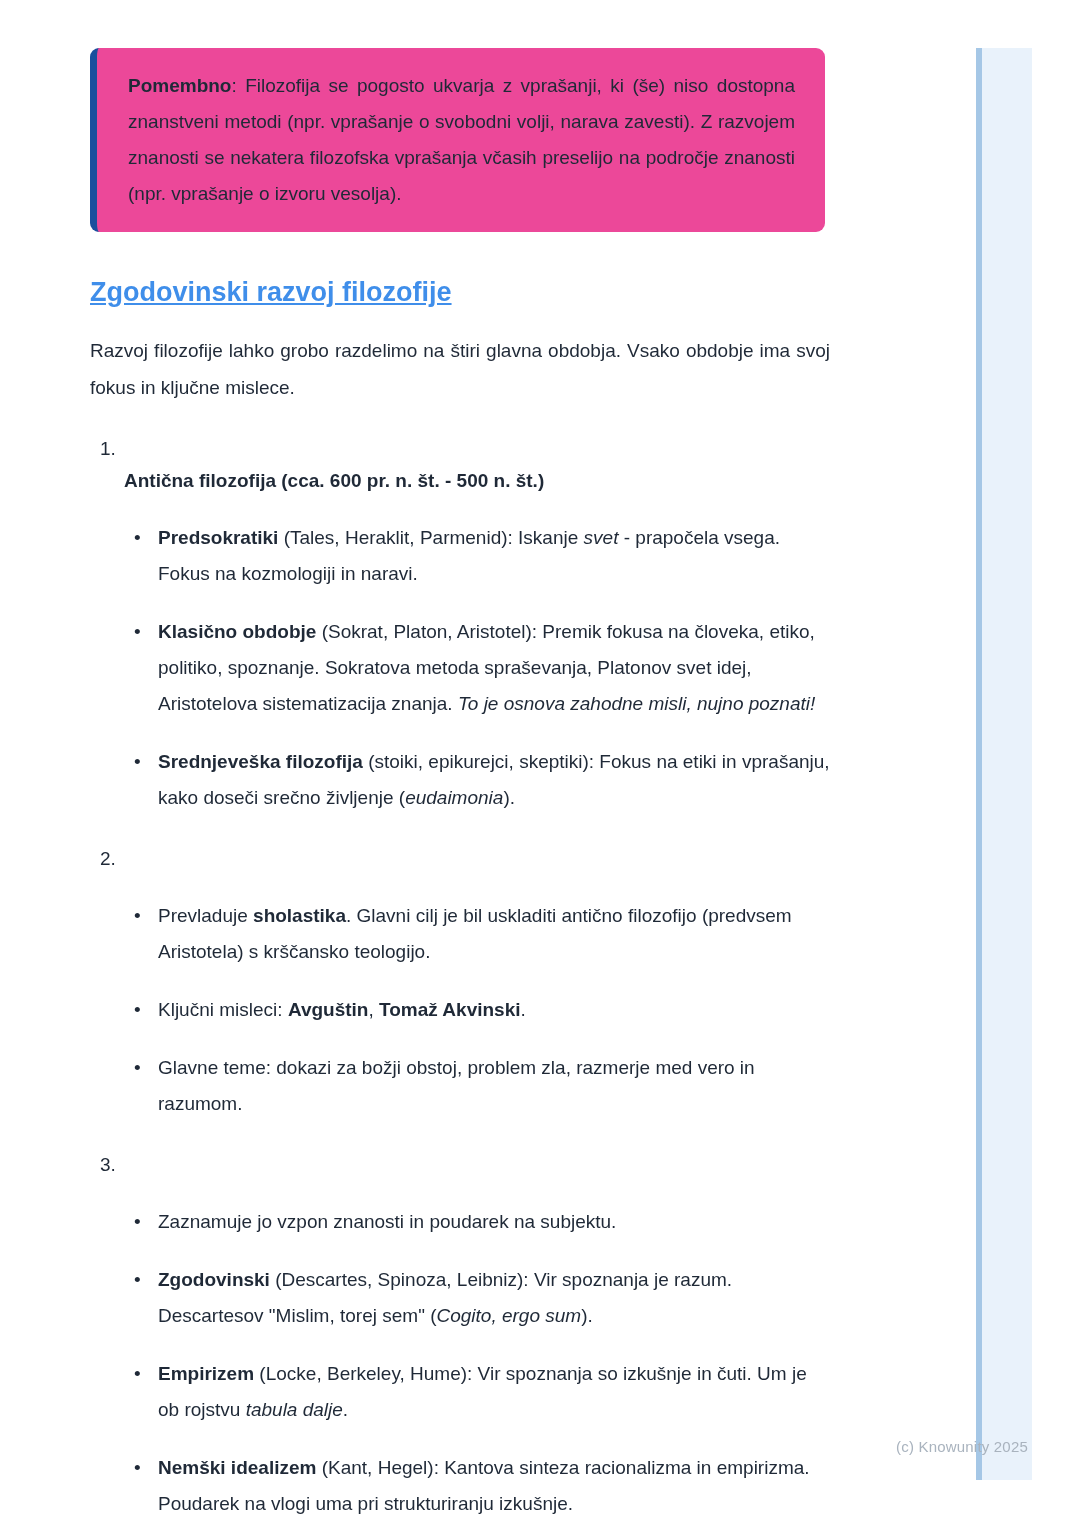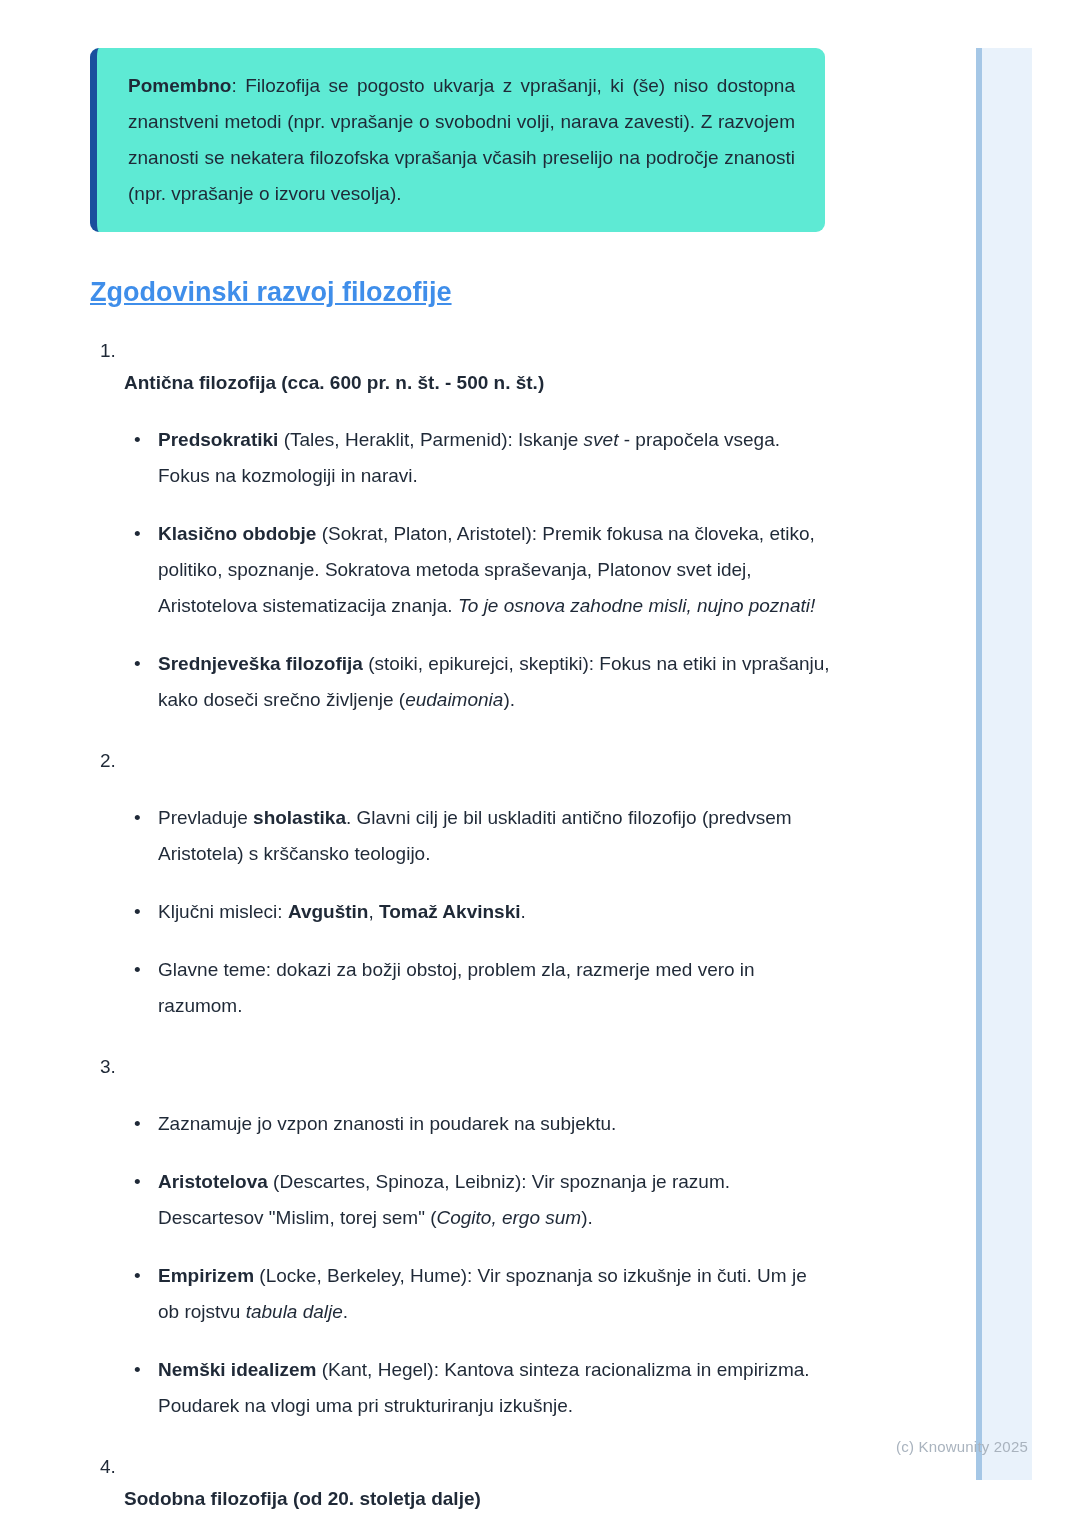--- a/index.html
+++ b/index.html
@@ -35,21 +35,21 @@
   .content {
     position: absolute;
     left: 90px; top: 48px;
     width: 740px;
     z-index: 0;
   }
 
   
   .callout {
     width: 735px;
-    background: #5eead4;
+    background: #ec4899;
     border-left: 7px solid #1a4f9d;
     border-radius: 9px;
     padding: 20px 30px 20px 31px;
   }
   .callout-text {
     font-size: 19px;
     line-height: 36px;
     text-align: justify;
   }
 
@@ -114,20 +114,21 @@
   <div class="watermark">(c) Knowunity 2025</div>
 
   <div class="content">
 
     <div class="callout">
       <p class="callout-text"><span class="b">Pomembno</span><span>: Filozofija se pogosto ukvarja z vprašanji, ki (še) niso dostopna znanstveni metodi (npr. vprašanje o svobodni volji, narava zavesti). Z razvojem znanosti se nekatera filozofska vprašanja včasih preselijo na področje znanosti (npr. vprašanje o izvoru vesolja).</span></p>
     </div>
 
     <h2 class="heading">Zgodovinski razvoj filozofije</h2>
 
+    <p class="intro">Razvoj filozofije lahko grobo razdelimo na štiri glavna obdobja. Vsako obdobje ima svoj fokus in ključne mislece.</p>
 
     <div class="numbered-list">
 
       <div class="item-title">
         <span class="num">1.</span>
         <span class="title">Antična filozofija (cca. 600 pr. n. št. - 500 n. št.)</span>
       </div>
       <div class="bullet">
         <span class="dot">•</span>
         <span class="btext"><span class="b">Predsokratiki</span><span> (Tales, Heraklit, Parmenid): Iskanje </span><span class="i">svet</span><span> - prapočela vsega. Fokus na kozmologiji in naravi.</span></span>
@@ -159,21 +160,21 @@
 
       <div class="item-title">
         <span class="num">3.</span>
       </div>
       <div class="bullet">
         <span class="dot">•</span>
         <span class="btext"><span>Zaznamuje jo vzpon znanosti in poudarek na subjektu.</span></span>
       </div>
       <div class="bullet">
         <span class="dot">•</span>
-        <span class="btext"><span class="b">Aristotelova</span><span> (Descartes, Spinoza, Leibniz): Vir spoznanja je razum. Descartesov "Mislim, torej sem" (</span><span class="i">Cogito, ergo sum</span><span>).</span></span>
+        <span class="btext"><span class="b">Zgodovinski</span><span> (Descartes, Spinoza, Leibniz): Vir spoznanja je razum. Descartesov "Mislim, torej sem" (</span><span class="i">Cogito, ergo sum</span><span>).</span></span>
       </div>
       <div class="bullet">
         <span class="dot">•</span>
         <span class="btext"><span class="b">Empirizem</span><span> (Locke, Berkeley, Hume): Vir spoznanja so izkušnje in čuti. Um je ob rojstvu </span><span class="i">tabula dalje</span><span>.</span></span>
       </div>
       <div class="bullet">
         <span class="dot">•</span>
         <span class="btext"><span class="b">Nemški idealizem</span><span> (Kant, Hegel): Kantova sinteza racionalizma in empirizma. Poudarek na vlogi uma pri strukturiranju izkušnje.</span></span>
       </div>
 

